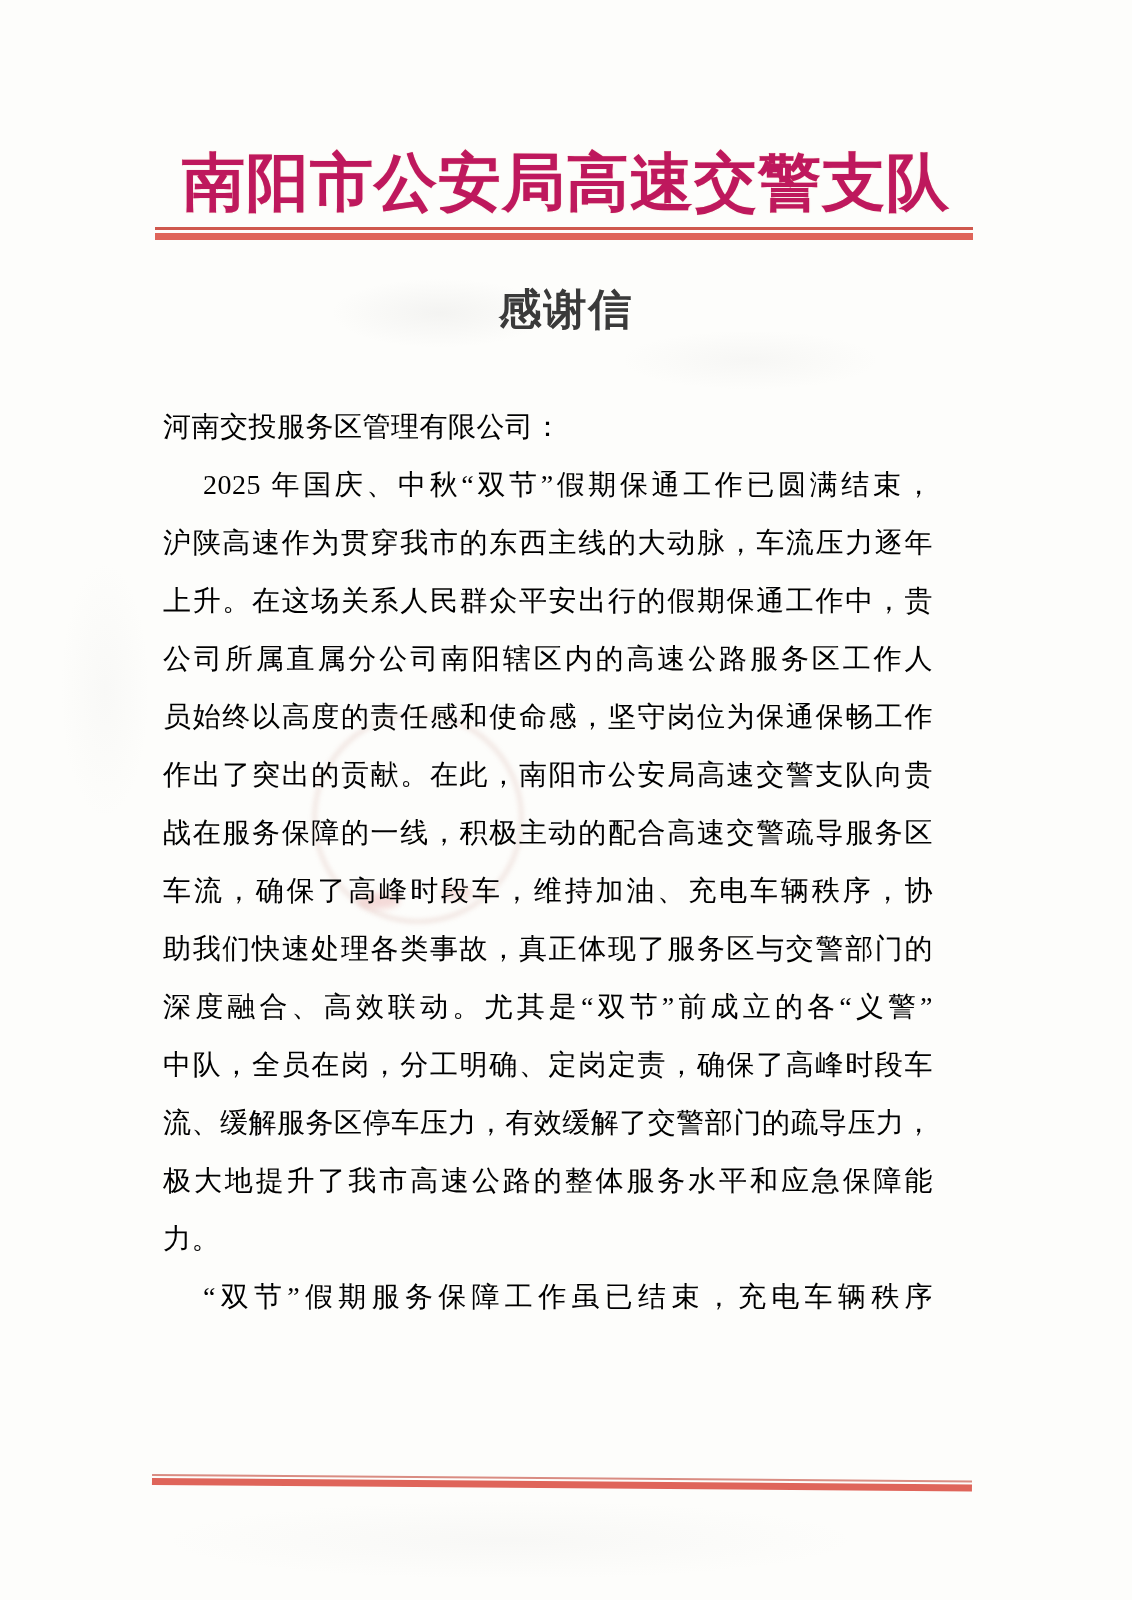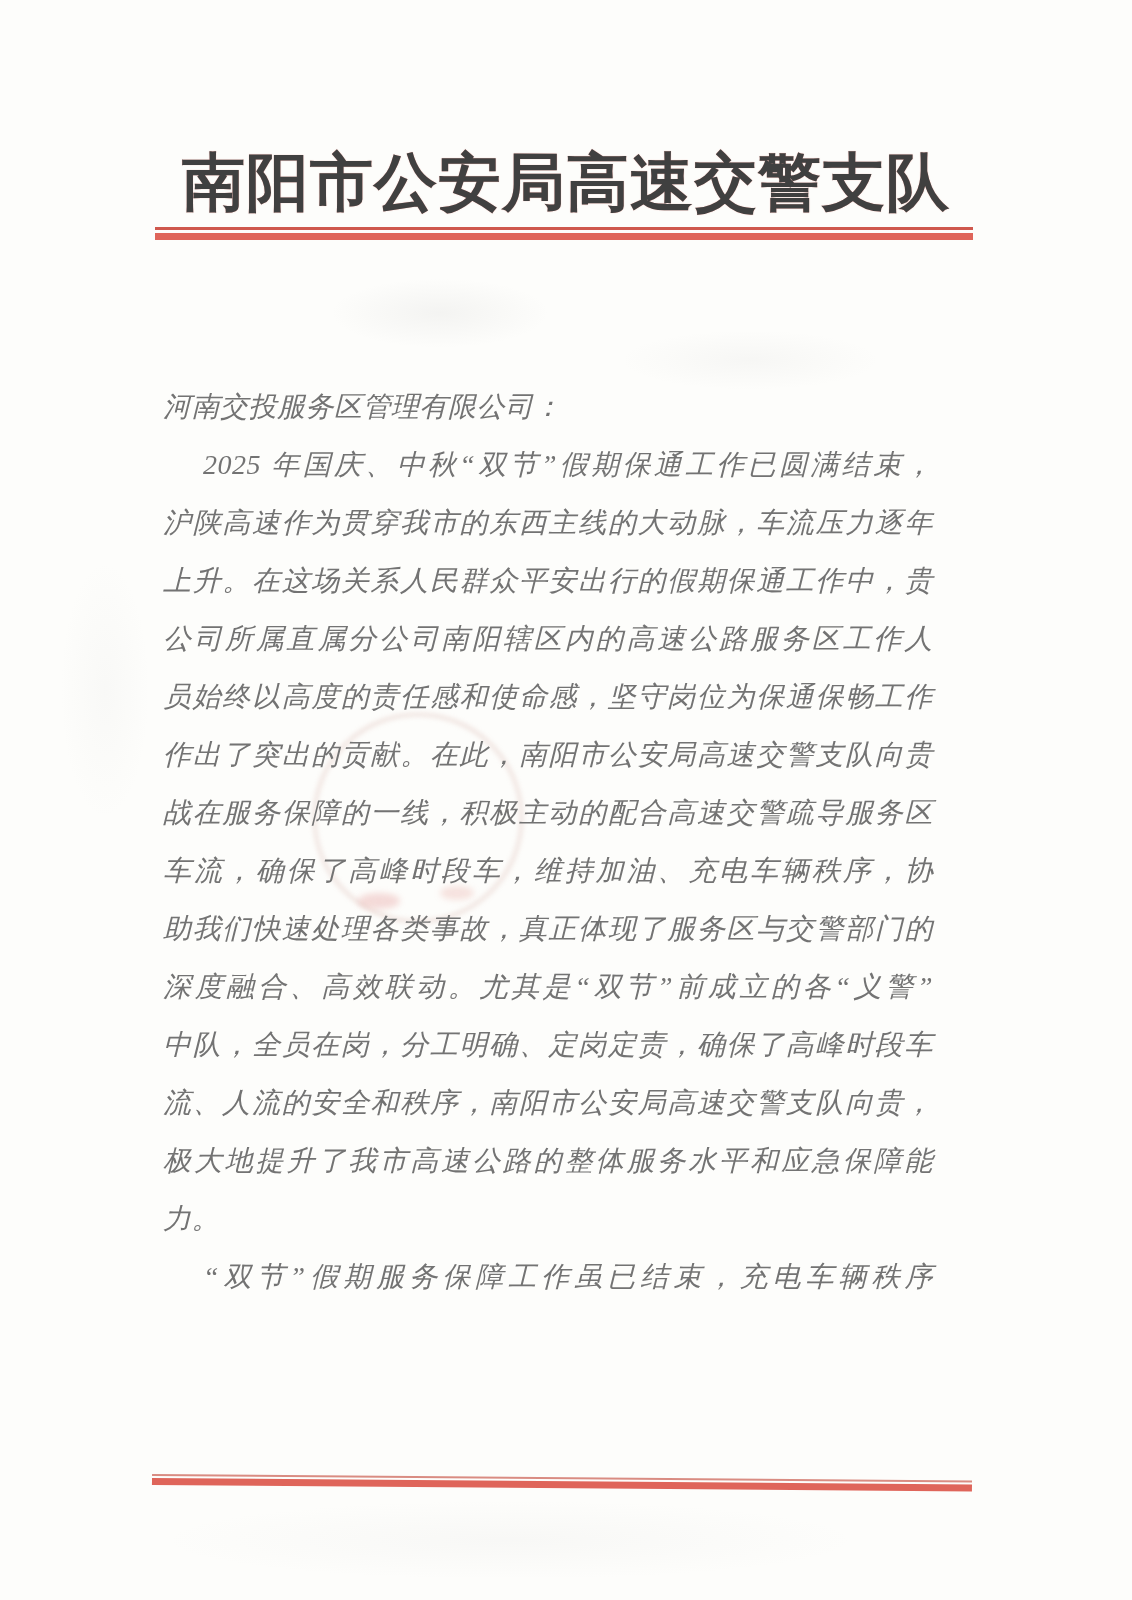--- a/index.html
+++ b/index.html
@@ -33,40 +33,39 @@
   }
   .seal-dab { position: absolute; border-radius: 50%; filter: blur(3px); pointer-events: none; }
   .seal-dab.d1 { left: 358px; top: 893px; width: 42px; height: 16px; background: rgba(224,130,125,0.28); }
   .seal-dab.d2 { left: 440px; top: 886px; width: 34px; height: 14px; background: rgba(224,130,125,0.22); }
 
   .letterhead {
     position: absolute; left: 0; top: 146px; width: 100%;
     text-align: center;
     font-size: 63px; font-weight: 900; line-height: 74px;
     letter-spacing: 1px;
-    color: #404040;
+    color: #be185d;
     text-shadow: 0 0 1px rgba(226,82,69,0.55);
   }
   .rule { position: absolute; left: 155px; width: 818px; }
   .rule.head-thin  { top: 227px; height: 3px; background: #cf584d; }
   .rule.head-thick { top: 233px; height: 7px; background: #df655a; }
 
   .doc-title {
     position: absolute; left: 0; top: 283px; width: 100%;
     margin: 0;
     text-align: center;
     font-size: 43px; font-weight: 700; line-height: 54px;
     letter-spacing: 2px;
     color: #3a3a3a;
   }
 
   .letter-body {
-    position: absolute; left: 163px; top: 378px; width: 770px;
-    color: #737373;
-    font-style: italic;
+    position: absolute; left: 163px; top: 398px; width: 770px;
+    color: #000000;
   }
   .ln {
     height: 58px; line-height: 58px;
     font-size: 28px;
     letter-spacing: 0.5px;
     white-space: normal;
   }
   .ln.j { text-align: justify; text-align-last: justify; }
   .ln.ind { text-indent: 40px; }
 
@@ -89,35 +88,36 @@
   <div class="smudge s4"></div>
 
   <div class="seal-ghost"></div>
   <div class="seal-dab d1"></div>
   <div class="seal-dab d2"></div>
 
   <div class="letterhead">南阳市公安局高速交警支队</div>
   <div class="rule head-thin"></div>
   <div class="rule head-thick"></div>
 
+  <h1 class="doc-title">感谢信</h1>
 
   <div class="letter-body">
     <div class="ln">河南交投服务区管理有限公司：</div>
     <div class="ln j ind">2025 年国庆、中秋“双节”假期保通工作已圆满结束，</div>
     <div class="ln j">沪陕高速作为贯穿我市的东西主线的大动脉，车流压力逐年</div>
     <div class="ln j">上升。在这场关系人民群众平安出行的假期保通工作中，贵</div>
     <div class="ln j">公司所属直属分公司南阳辖区内的高速公路服务区工作人</div>
     <div class="ln j">员始终以高度的责任感和使命感，坚守岗位为保通保畅工作</div>
     <div class="ln j">作出了突出的贡献。在此，南阳市公安局高速交警支队向贵</div>
     <div class="ln j">战在服务保障的一线，积极主动的配合高速交警疏导服务区</div>
     <div class="ln j">车流，确保了高峰时段车，维持加油、充电车辆秩序，协</div>
     <div class="ln j">助我们快速处理各类事故，真正体现了服务区与交警部门的</div>
     <div class="ln j">深度融合、高效联动。尤其是“双节”前成立的各“义警”</div>
     <div class="ln j">中队，全员在岗，分工明确、定岗定责，确保了高峰时段车</div>
-    <div class="ln j">流、人流的安全和秩序，南阳市公安局高速交警支队向贵，</div>
+    <div class="ln j">流、缓解服务区停车压力，有效缓解了交警部门的疏导压力，</div>
     <div class="ln j">极大地提升了我市高速公路的整体服务水平和应急保障能</div>
     <div class="ln">力。</div>
     <div class="ln j ind">“双节”假期服务保障工作虽已结束，充电车辆秩序</div>
   </div>
 
   <div class="footer-rule">
     <div class="f-thin"></div>
     <div class="f-gap"></div>
     <div class="f-thick"></div>
   </div>

